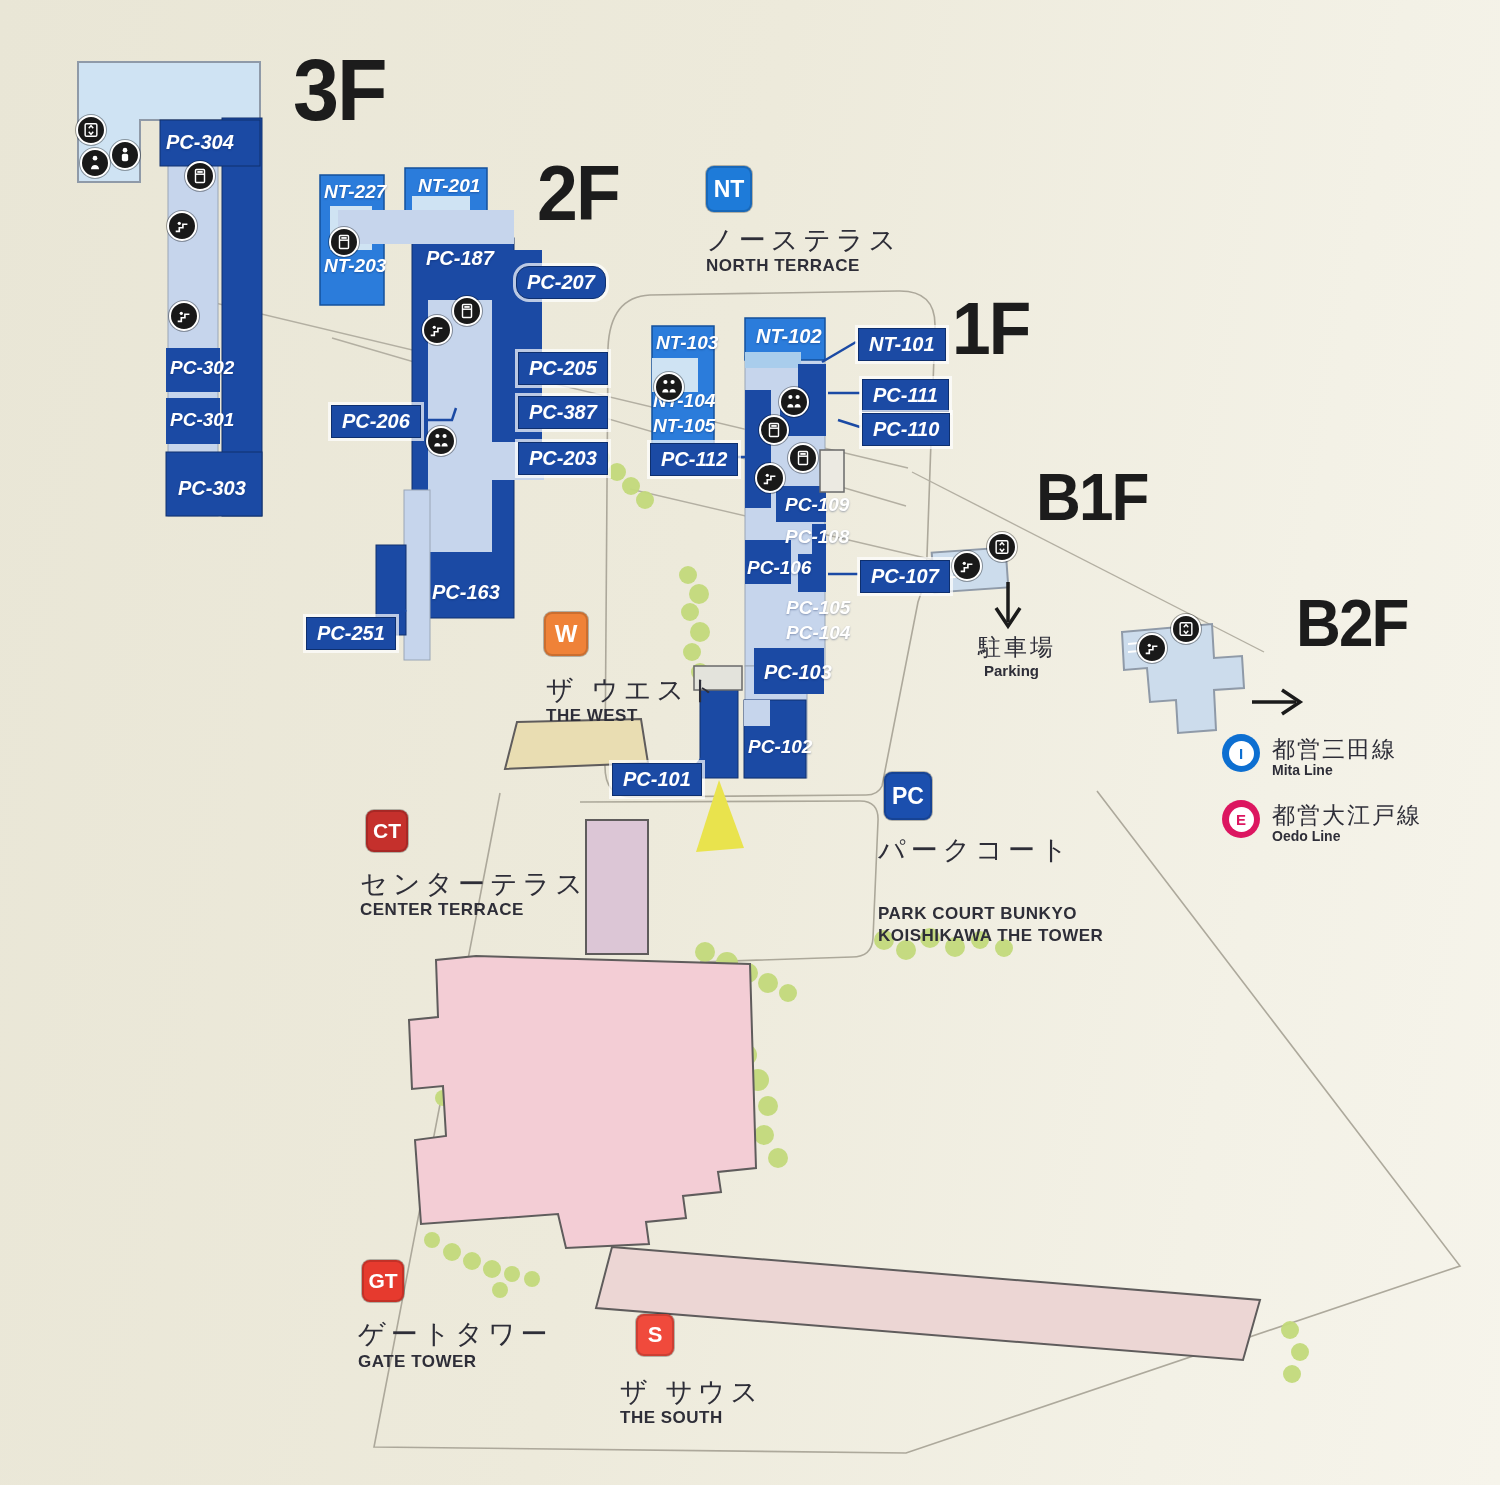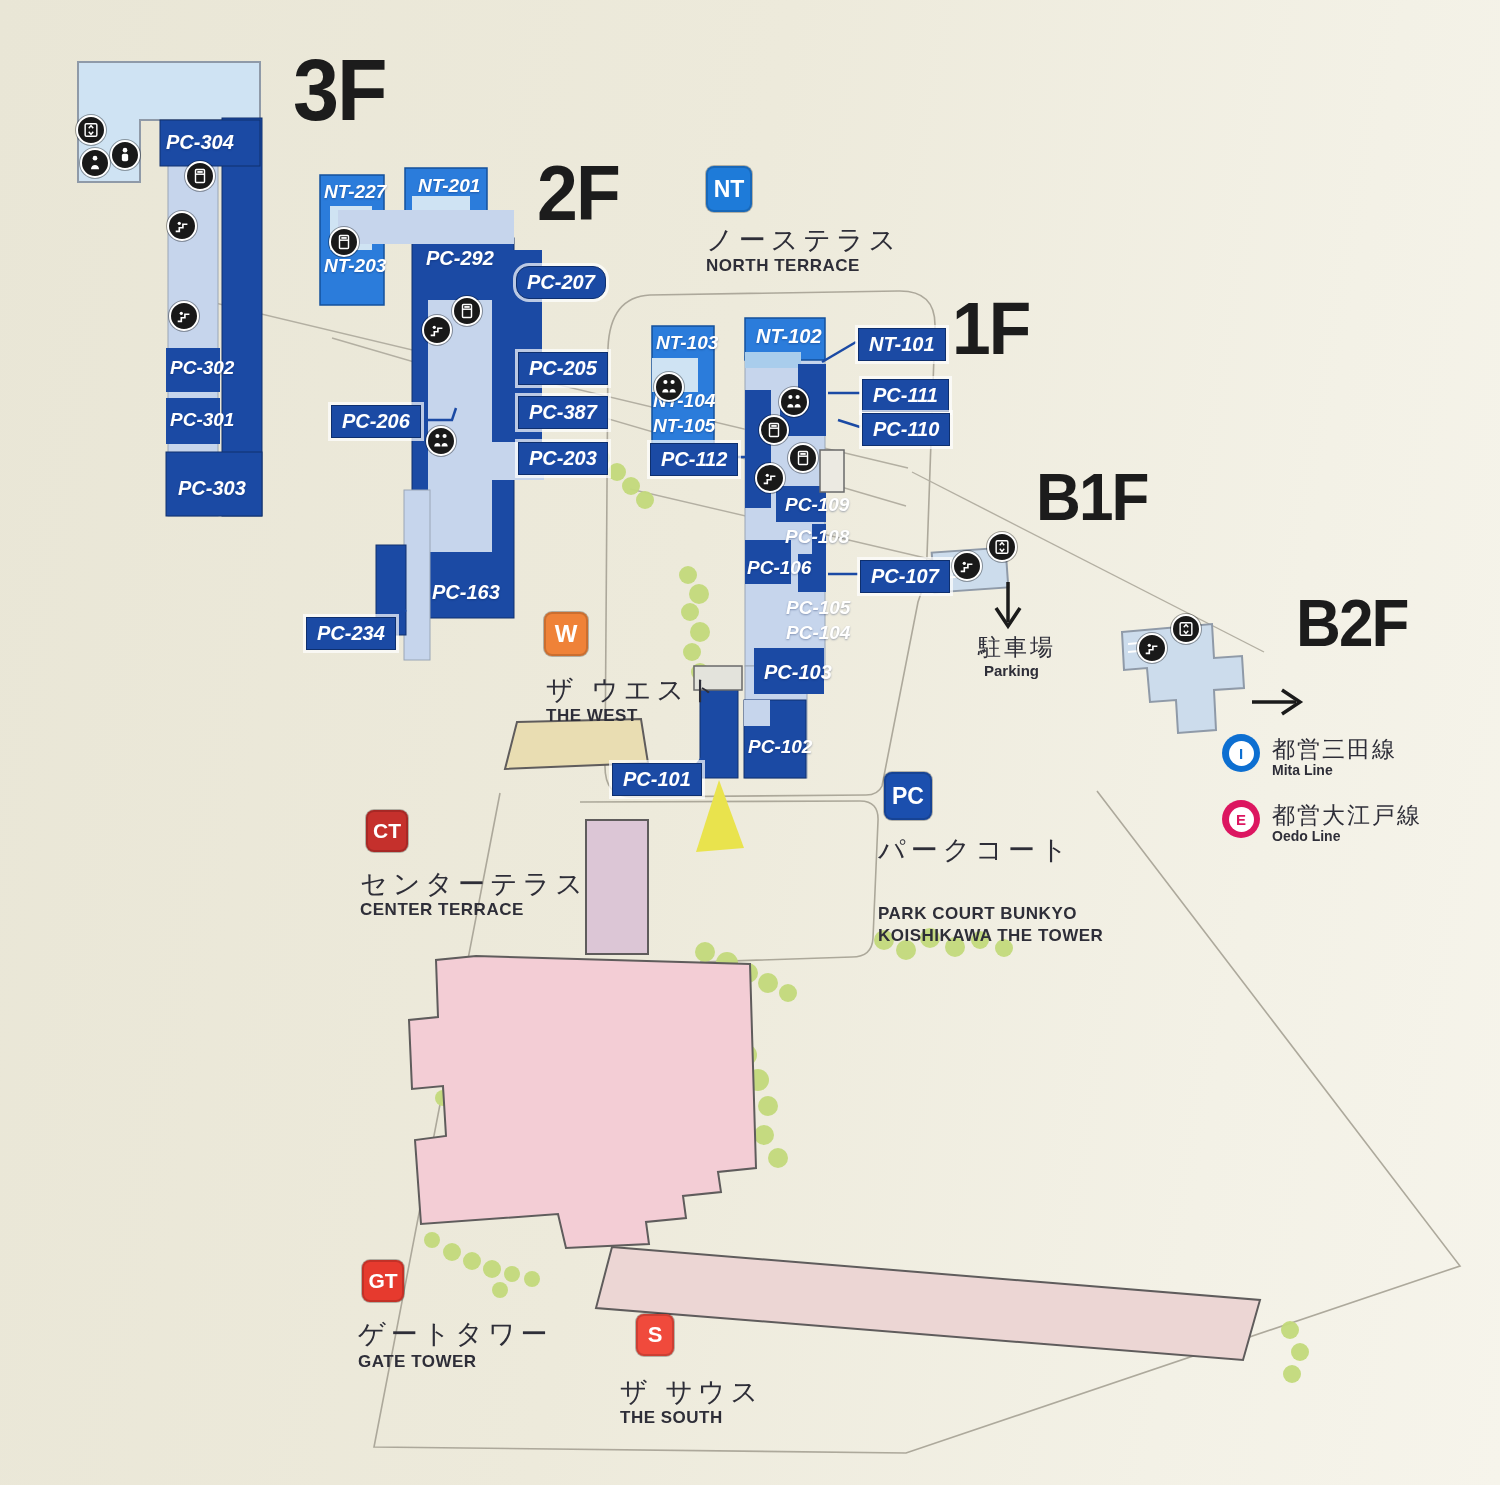--- a/index.html
+++ b/index.html
@@ -211,41 +211,41 @@
   <div class="floor-label" style="left:1296px;top:590px;font-size:66px;">B2F</div>
 
   <div class="maplabel" style="left:166px;top:132px;">PC-304</div>
   <div class="maplabel small" style="left:170px;top:358px;">PC-302</div>
   <div class="maplabel small" style="left:170px;top:410px;">PC-301</div>
   <div class="maplabel" style="left:178px;top:478px;">PC-303</div>
 
   <div class="maplabel small" style="left:324px;top:182px;">NT-227</div>
   <div class="maplabel small" style="left:418px;top:176px;">NT-201</div>
   <div class="maplabel small" style="left:324px;top:256px;">NT-203</div>
-  <div class="maplabel" style="left:426px;top:248px;">PC-292</div>
+  <div class="maplabel" style="left:426px;top:248px;">PC-187</div>
   <div class="maplabel" style="left:432px;top:582px;">PC-163</div>
 
   <div class="maplabel small" style="left:656px;top:333px;">NT-103</div>
   <div class="maplabel" style="left:756px;top:326px;">NT-102</div>
   <div class="maplabel small" style="left:653px;top:391px;">NT-104</div>
   <div class="maplabel small" style="left:653px;top:416px;">NT-105</div>
   <div class="maplabel small" style="left:785px;top:495px;">PC-109</div>
   <div class="maplabel small" style="left:785px;top:527px;">PC-108</div>
   <div class="maplabel small" style="left:747px;top:558px;">PC-106</div>
   <div class="maplabel small" style="left:786px;top:598px;">PC-105</div>
   <div class="maplabel small" style="left:786px;top:623px;">PC-104</div>
   <div class="maplabel" style="left:764px;top:662px;">PC-103</div>
   <div class="maplabel small" style="left:748px;top:737px;">PC-102</div>
 
   <div class="chip" style="left:516px;top:266px;border-radius:13px;">PC-207</div>
   <div class="chip" style="left:518px;top:352px;">PC-205</div>
   <div class="chip" style="left:518px;top:396px;">PC-387</div>
   <div class="chip" style="left:518px;top:442px;">PC-203</div>
   <div class="chip" style="left:331px;top:405px;">PC-206</div>
-  <div class="chip" style="left:306px;top:617px;">PC-234</div>
+  <div class="chip" style="left:306px;top:617px;">PC-251</div>
   <div class="chip" style="left:858px;top:328px;">NT-101</div>
   <div class="chip" style="left:862px;top:379px;">PC-111</div>
   <div class="chip" style="left:862px;top:413px;">PC-110</div>
   <div class="chip" style="left:650px;top:443px;">PC-112</div>
   <div class="chip" style="left:860px;top:560px;">PC-107</div>
   <div class="chip" style="left:612px;top:763px;">PC-101</div>
 
   <div class="micon" style="left:76px;top:115px;">
       <svg viewBox="0 0 20 20" fill="none" stroke="#fff" stroke-width="1.6">
         <rect x="3.5" y="3" width="13" height="14" rx="1.5"></rect>

